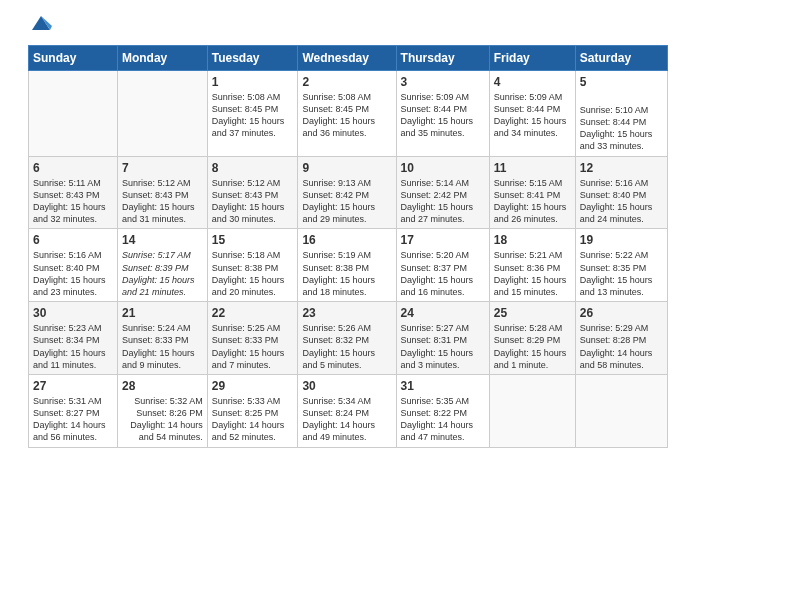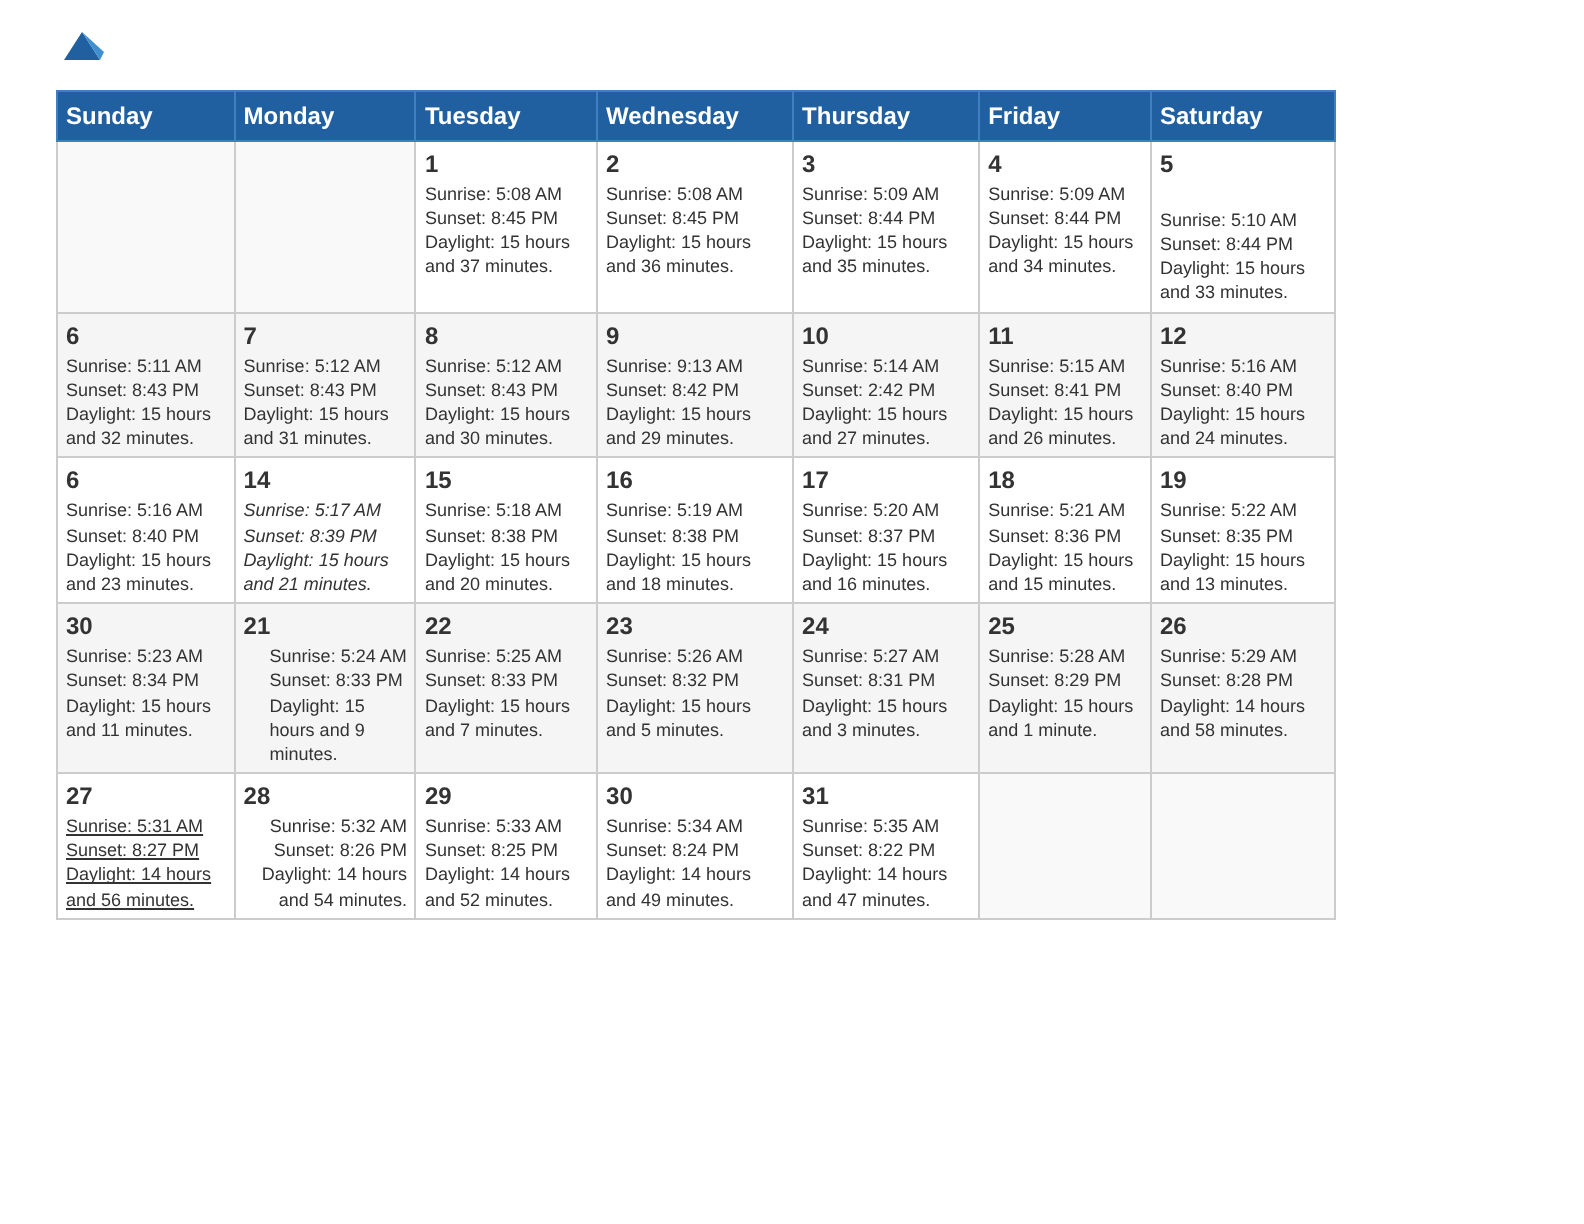--- a/index.html
+++ b/index.html
@@ -254,21 +254,21 @@
         </tr>
         <tr>
           <td>
             <span class="day-number">30</span>
             <div class="day-info" style="white-space: pre-line;">Sunrise: 5:23 AM
 Sunset: 8:34 PM
 Daylight: 15 hours and 11 minutes.</div>
           </td>
           <td>
             <span class="day-number">21</span>
-            <div class="day-info" style="white-space: pre-line; margin-left: 13px;">Sunrise: 5:24 AM
+            <div class="day-info" style="white-space: pre-line;">Sunrise: 5:24 AM
 Sunset: 8:33 PM
 Daylight: 15 hours and 9 minutes.</div>
           </td>
           <td>
             <span class="day-number">22</span>
             <div class="day-info" style="white-space: pre-line;">Sunrise: 5:25 AM
 Sunset: 8:33 PM
 Daylight: 15 hours and 7 minutes.</div>
           </td>
           <td>
@@ -292,21 +292,21 @@
           <td>
             <span class="day-number">26</span>
             <div class="day-info" style="white-space: pre-line;">Sunrise: 5:29 AM
 Sunset: 8:28 PM
 Daylight: 14 hours and 58 minutes.</div>
           </td>
         </tr>
         <tr>
           <td>
             <span class="day-number">27</span>
-            <div class="day-info" style="white-space: pre-line; text-decoration: underline;">Sunrise: 5:31 AM
+            <div class="day-info" style="white-space: pre-line;">Sunrise: 5:31 AM
 Sunset: 8:27 PM
 Daylight: 14 hours and 56 minutes.</div>
           </td>
           <td>
             <span class="day-number">28</span>
             <div class="day-info" style="white-space: pre-line; text-align: right;">Sunrise: 5:32 AM
 Sunset: 8:26 PM
 Daylight: 14 hours and 54 minutes.</div>
           </td>
           <td>

